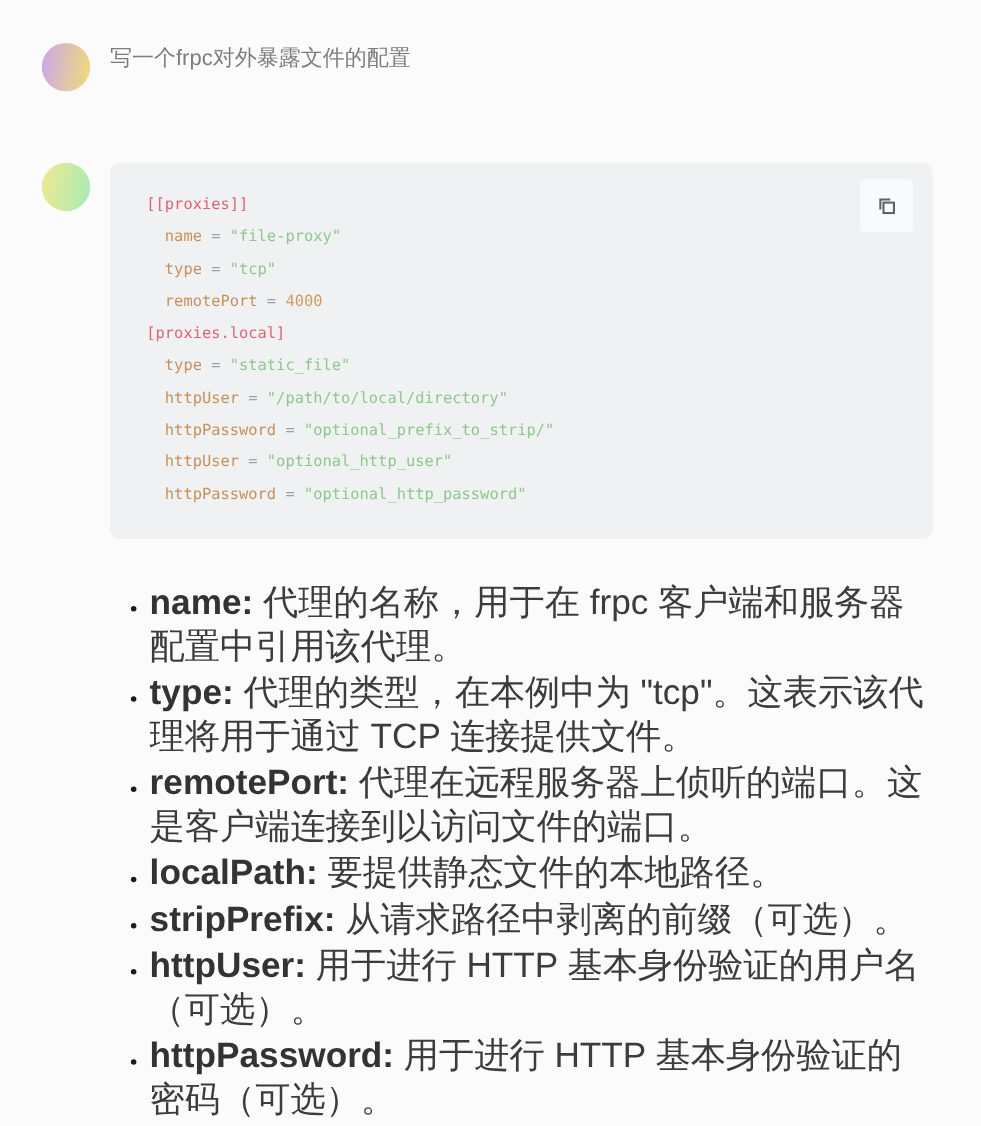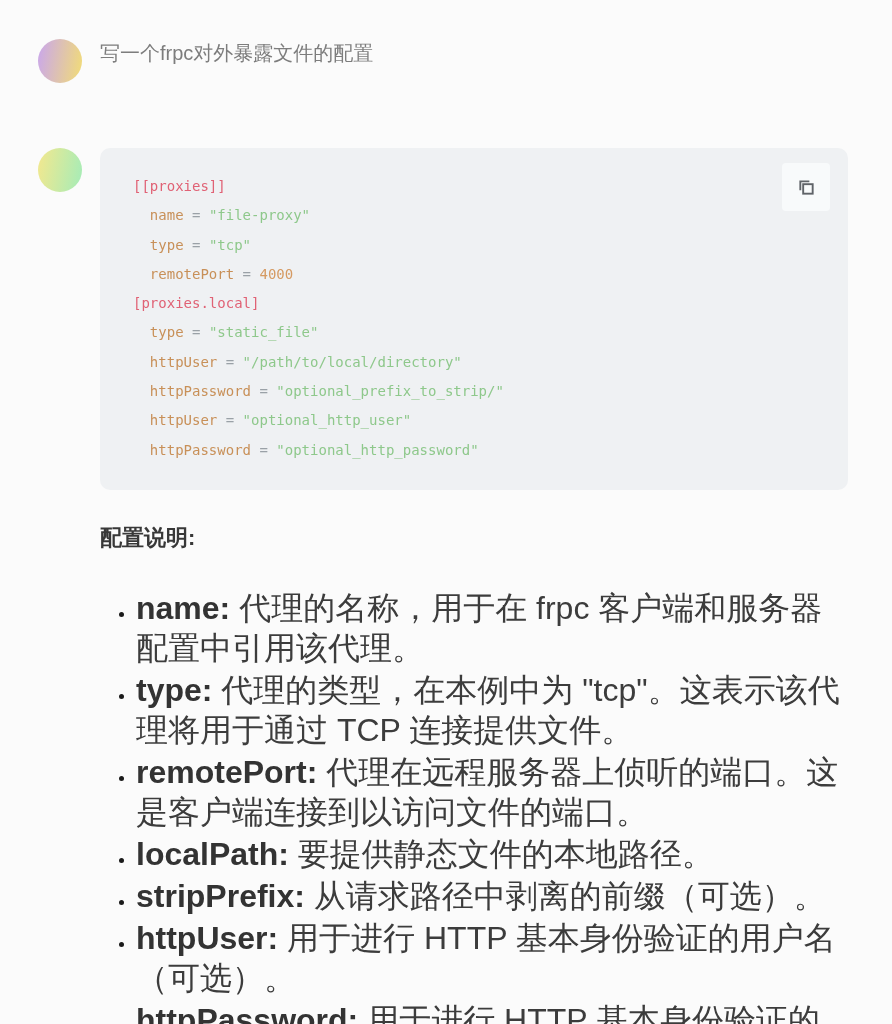--- a/index.html
+++ b/index.html
@@ -88,21 +88,20 @@
 <span class="tok-plain">  </span><span class="tok-key">remotePort</span><span class="tok-operator"> = </span><span class="tok-number">4000</span>
 <span class="tok-section">[proxies.local]</span>
 <span class="tok-plain">  </span><span class="tok-key">type</span><span class="tok-operator"> = </span><span class="tok-string">"static_file"</span>
 <span class="tok-plain">  </span><span class="tok-key">httpUser</span><span class="tok-operator"> = </span><span class="tok-string">"/path/to/local/directory"</span>
 <span class="tok-plain">  </span><span class="tok-key">httpPassword</span><span class="tok-operator"> = </span><span class="tok-string">"optional_prefix_to_strip/"</span>
 <span class="tok-plain">  </span><span class="tok-key">httpUser</span><span class="tok-operator"> = </span><span class="tok-string">"optional_http_user"</span>
 <span class="tok-plain">  </span><span class="tok-key">httpPassword</span><span class="tok-operator"> = </span><span class="tok-string">"optional_http_password"</span>
 </code></pre>
       </div>
 
-      <h3 class="section-heading">配置说明:</h3>
 
       <ul class="config-list">
           <li><strong>name:</strong> 代理的名称，用于在 frpc 客户端和服务器配置中引用该代理。</li>
           <li><strong>type:</strong> 代理的类型，在本例中为 "tcp"。这表示该代理将用于通过 TCP 连接提供文件。</li>
           <li><strong>remotePort:</strong> 代理在远程服务器上侦听的端口。这是客户端连接到以访问文件的端口。</li>
           <li><strong>localPath:</strong> 要提供静态文件的本地路径。</li>
           <li><strong>stripPrefix:</strong> 从请求路径中剥离的前缀（可选）。</li>
           <li><strong>httpUser:</strong> 用于进行 HTTP 基本身份验证的用户名（可选）。</li>
           <li><strong>httpPassword:</strong> 用于进行 HTTP 基本身份验证的密码（可选）。</li>
         </ul>

